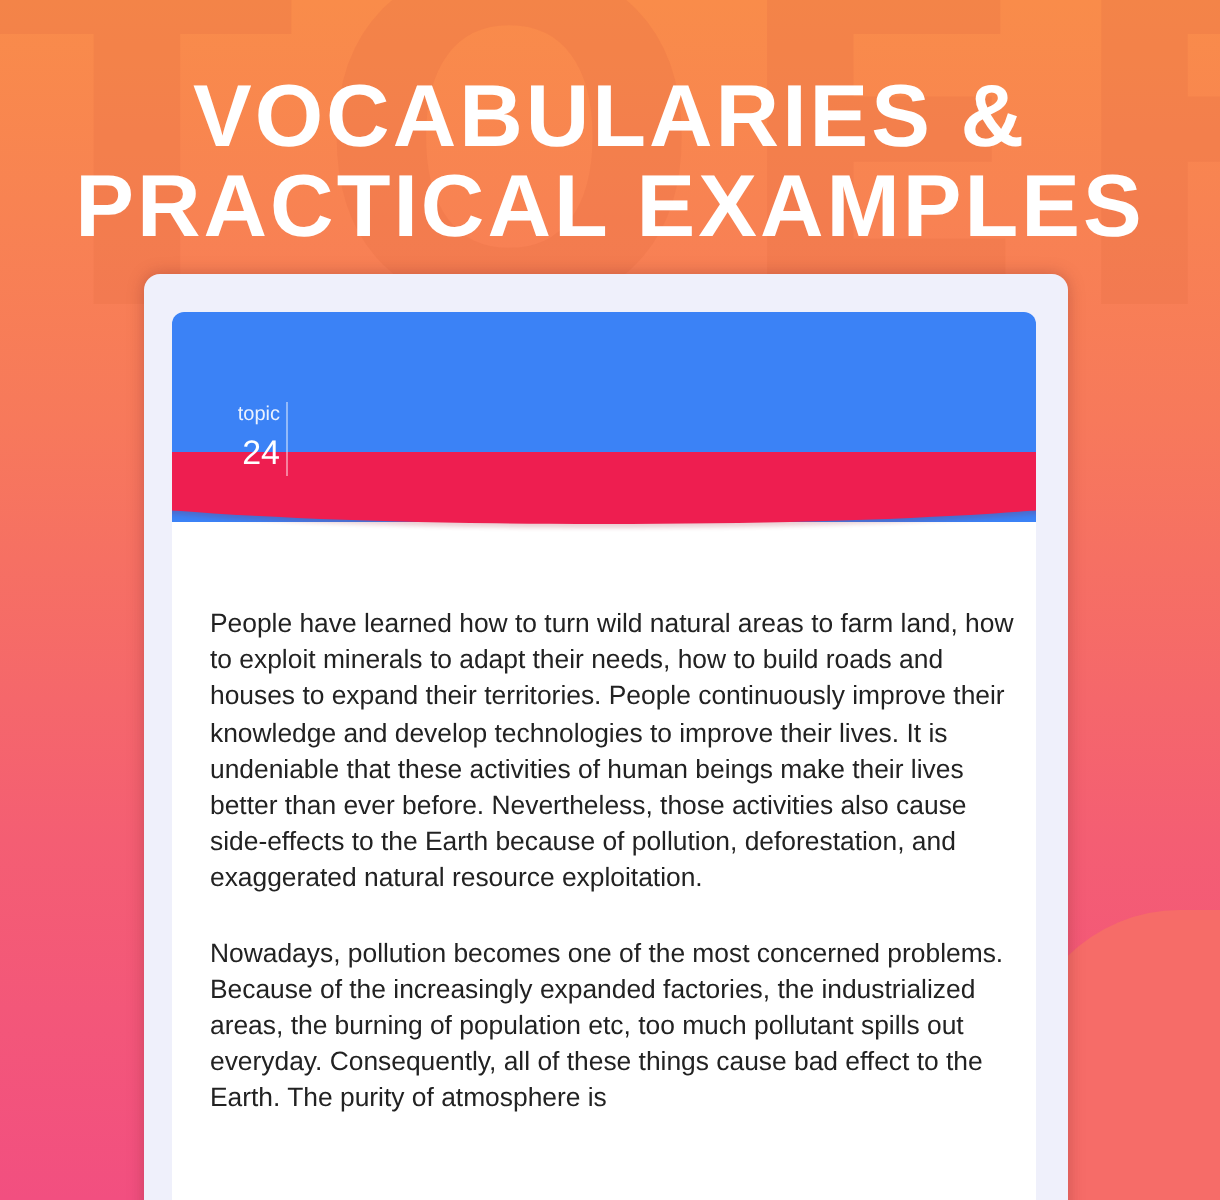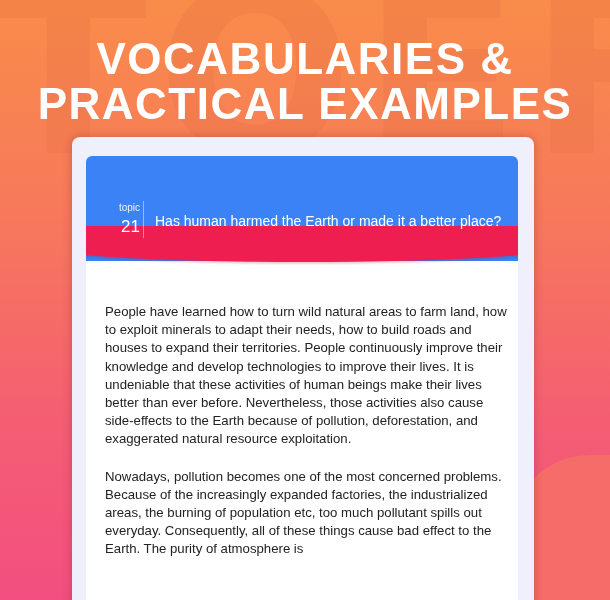--- a/index.html
+++ b/index.html
@@ -147,24 +147,23 @@
               <rect x="2.5" y="0" width="3" height="1.5" fill="#FFFFFF"></rect>
               <rect x="0" y="1.5" width="8" height="11.5" rx="1" fill="#FFFFFF"></rect>
               <path d="M4.8 3 L2.5 7.5 L4 7.5 L3.2 11 L5.6 6 L4.1 6 Z" fill="#EE1E50"></path>
             </svg>
         </span>
         <span>7:32</span>
       </div>
 
       <div class="topic-block">
         <div class="topic-label">topic</div>
-        <div class="topic-num">21</div>
+        <div class="topic-num">24</div>
       </div>
       <div class="topic-divider"></div>
-      <div class="topic-title">Has human harmed the Earth or made it a better place?</div>
     </div>
 
     <div class="content">
       <p>People have learned how to turn wild natural areas to farm land, how to exploit minerals to adapt their needs, how to build roads and houses to expand their territories. People continuously improve their knowledge and develop technologies to improve their lives. It is undeniable that these activities of human beings make their lives better than ever before. Nevertheless, those activities also cause side-effects to the Earth because of pollution, deforestation, and exaggerated natural resource exploitation.</p>
       <p>Nowadays, pollution becomes one of the most concerned problems. Because of the increasingly expanded factories, the industrialized areas, the burning of population etc, too much pollutant spills out everyday. Consequently, all of these things cause bad effect to the Earth. The purity of atmosphere is</p>
     </div>
 
   </div>
 </div>
 

